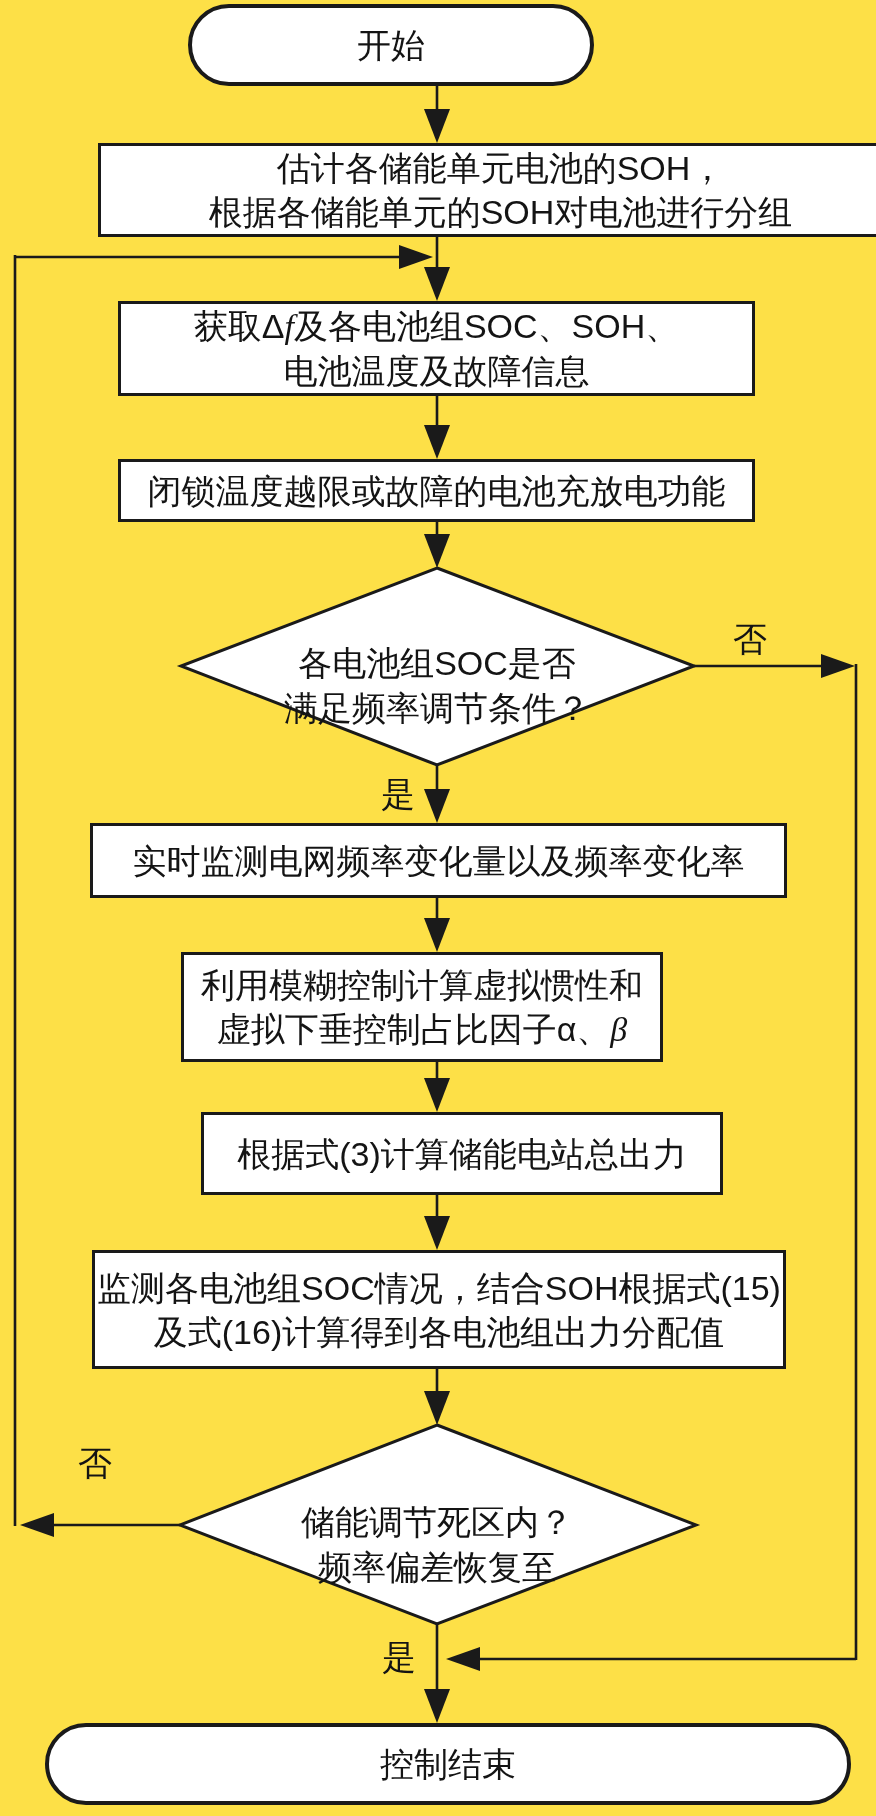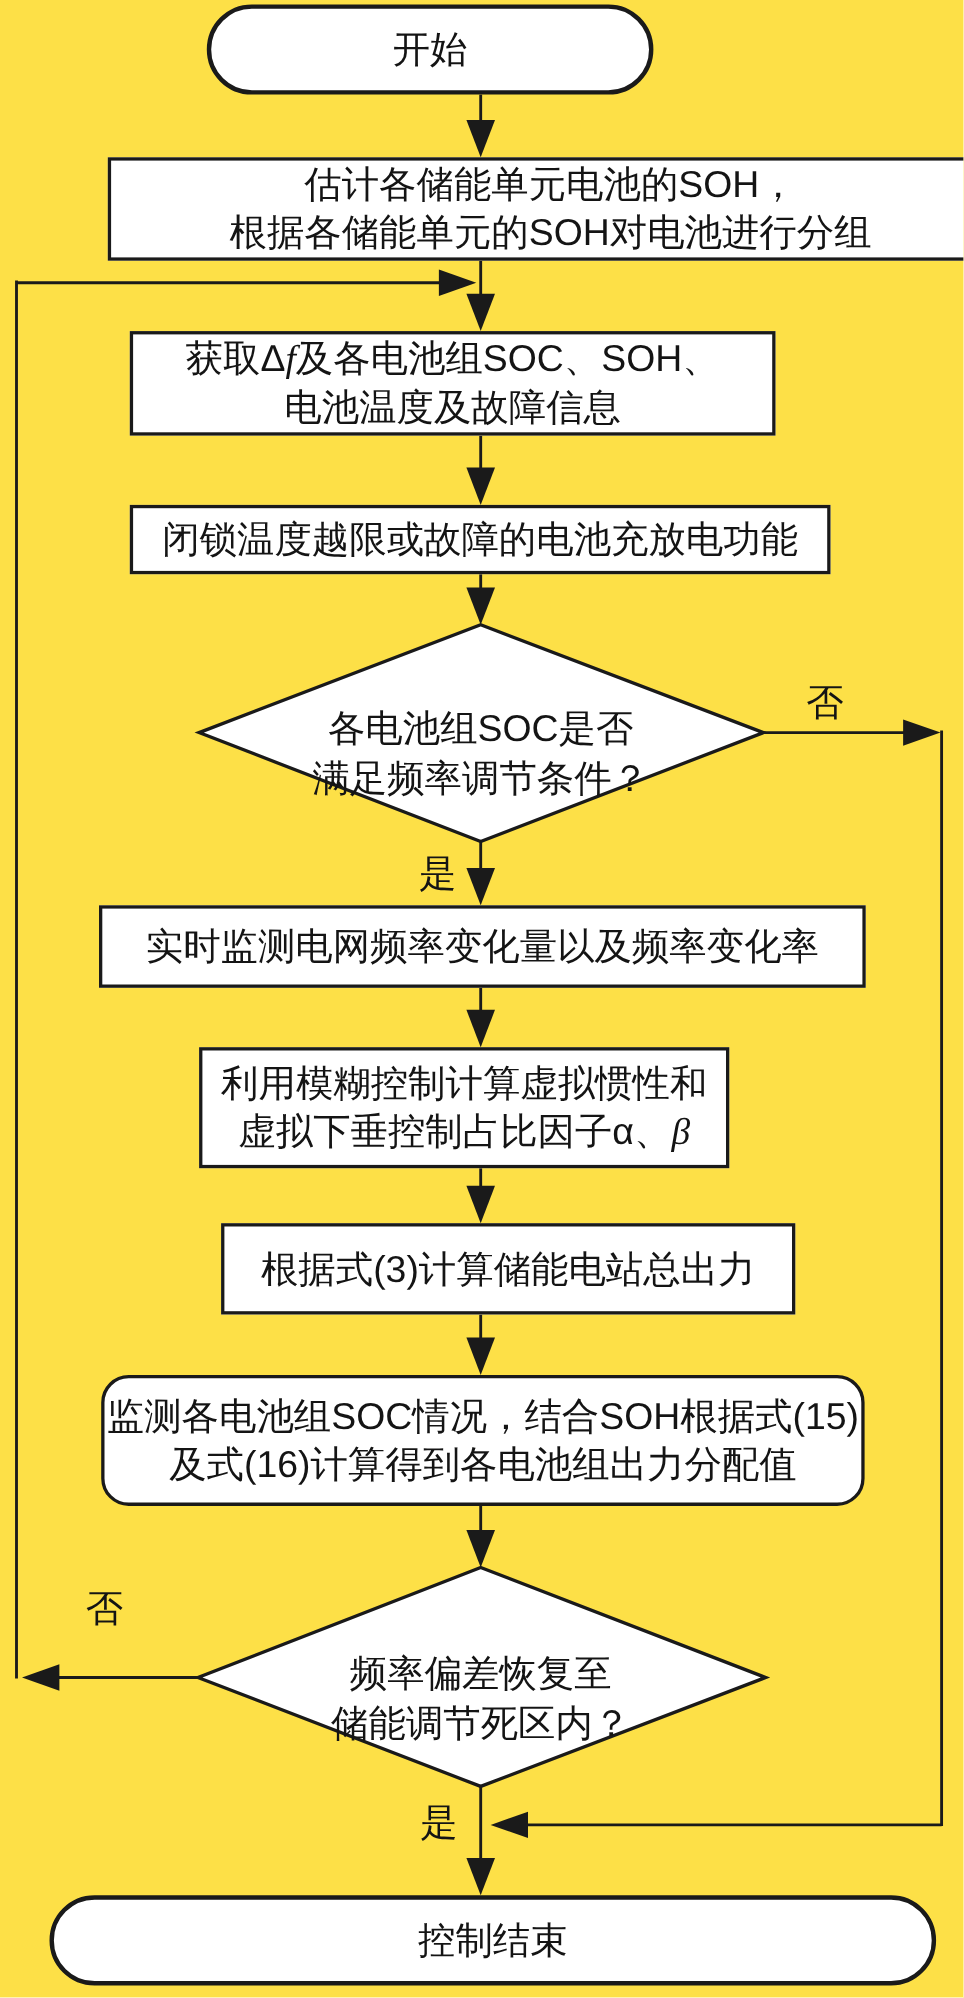--- a/index.html
+++ b/index.html
@@ -107,21 +107,21 @@
 
   <div class="node capsule" style="left:188px;top:4px;width:406px;height:82px;">
     <div>开始</div>
   </div>
 
   <div class="node" style="left:98px;top:143px;width:805px;height:94px;">
     <div class="tline">估计各储能单元电池的SOH，</div>
     <div class="tline">根据各储能单元的SOH对电池进行分组</div>
   </div>
 
-  <div class="node" style="left:118px;top:301px;width:587px;height:95px;">
+  <div class="node" style="left:118px;top:301px;width:637px;height:95px;">
     <div class="tline">
       <span>获取Δ</span><span class="math">f</span><span>及各电池组SOC、SOH、</span>
     </div>
     <div class="tline">电池温度及故障信息</div>
   </div>
 
   <div class="node" style="left:118px;top:459px;width:637px;height:63px;">
     <div class="tline">闭锁温度越限或故障的电池充放电功能</div>
   </div>
 
@@ -138,28 +138,28 @@
     <div class="tline">利用模糊控制计算虚拟惯性和</div>
     <div class="tline">
       <span>虚拟下垂控制占比因子</span><span>α</span><span>、</span><span class="math">β</span>
     </div>
   </div>
 
   <div class="node" style="left:181px;top:1112px;width:522px;height:83px;margin-left:20px;">
     <div class="tline">根据式(3)计算储能电站总出力</div>
   </div>
 
-  <div class="node" style="left:92px;top:1250px;width:694px;height:119px;border-radius:25px;">
+  <div class="node" style="left:92px;top:1250px;width:694px;height:119px;">
     <div class="tline">监测各电池组SOC情况，结合SOH根据式(15)</div>
     <div class="tline">及式(16)计算得到各电池组出力分配值</div>
   </div>
 
   <div class="dtext" style="left:187px;top:1477px;width:500px;height:96px;">
+    <div class="tline">储能调节死区内？</div>
     <div class="tline">频率偏差恢复至</div>
-    <div class="tline">储能调节死区内？</div>
   </div>
 
   <div class="node capsule" style="left:45px;top:1723px;width:806px;height:82px;text-align:center;">
     <div>控制结束</div>
   </div>
 
   <div class="lbl" style="left:733px;top:620px;">否</div>
   <div class="lbl" style="left:381px;top:775px;">是</div>
   <div class="lbl" style="left:78px;top:1444px;">否</div>
   <div class="lbl" style="left:382px;top:1638px;">是</div>

